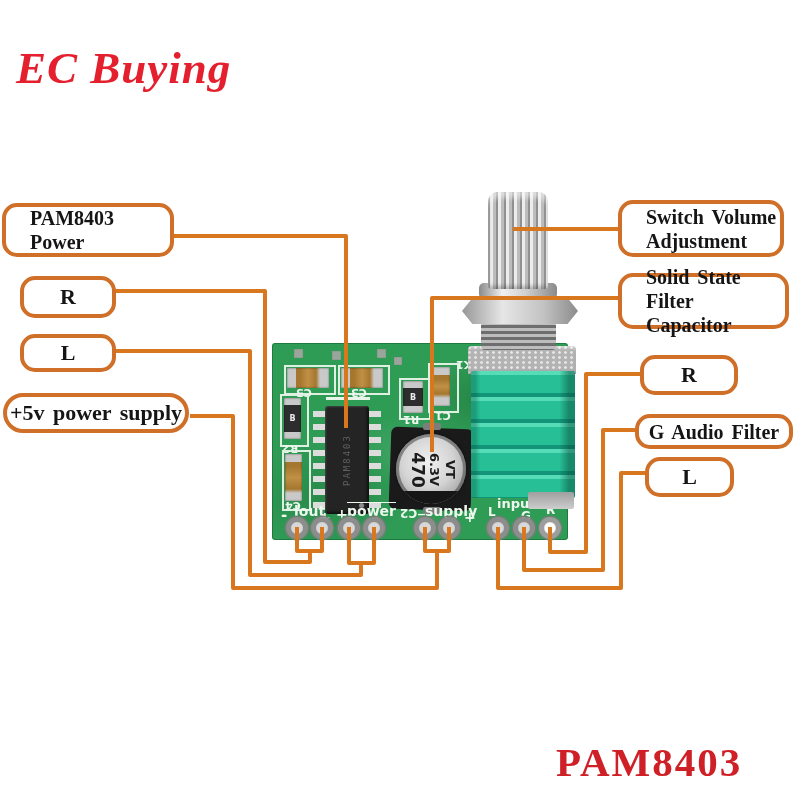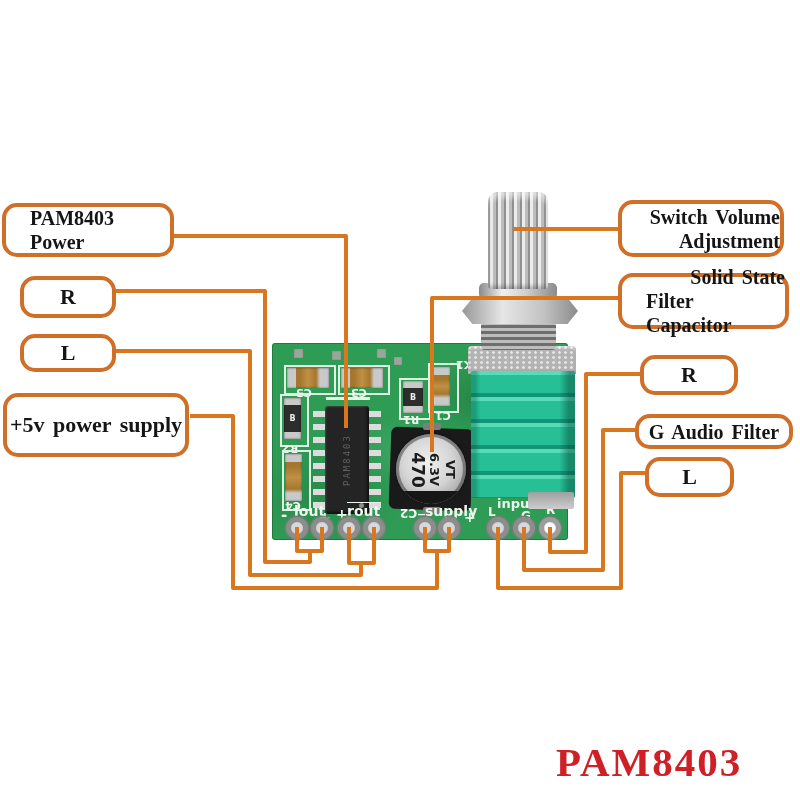--- a/index.html
+++ b/index.html
@@ -9,25 +9,25 @@
 
   
   #logo{left:16px;top:42px;font-size:45px;font-weight:bold;font-style:italic;
         color:#e5202e;letter-spacing:1px;}
   #product-name{left:556px;top:738px;font-size:41px;font-weight:bold;color:#d02027;letter-spacing:2px;}
 
   
   .lbl{position:absolute;box-sizing:border-box;background:#fff;border:4px solid #cf6f28;
        border-radius:15px;display:flex;flex-direction:column;justify-content:center;
        align-items:center;font-weight:bold;color:#151515;word-spacing:3px;line-height:1.2;}
-  .lbl.left-align{align-items:flex-end;padding-left:24px;}
+  .lbl.left-align{align-items:flex-start;padding-left:24px;}
   #lbl-chip   {left:2px;  top:203px;width:172px;height:54px;font-size:20px;}
   #lbl-out-r  {left:20px; top:276px;width:96px; height:42px;font-size:22px;}
   #lbl-out-l  {left:20px; top:334px;width:96px; height:38px;font-size:22px;}
-  #lbl-power  {left:3px;  top:393px;width:186px;height:64px;font-size:22px;}
+  #lbl-power  {left:3px;  top:393px;width:186px;height:40px;font-size:22px;border-radius:23px;}
   #lbl-volume {left:618px;top:200px;width:166px;height:57px;font-size:20px;}
   #lbl-filter {left:618px;top:273px;width:171px;height:56px;font-size:20px;}
   #lbl-in-r   {left:640px;top:355px;width:98px; height:40px;font-size:22px;}
   #lbl-in-g   {left:635px;top:414px;width:158px;height:35px;font-size:20px;}
   #lbl-in-l   {left:645px;top:457px;width:89px; height:40px;font-size:22px;}
 
   
   #board{left:272px;top:343px;width:296px;height:197px;border-radius:3px;
     background:
       radial-gradient(90px 60px at 72% 28%, rgba(0,45,12,.22), transparent 70%),
@@ -88,20 +88,21 @@
       background:linear-gradient(180deg,#9f9f9f,#cdcdcd);}
 
   
   #lines{left:0;top:0;width:800px;height:800px;pointer-events:none;}
 </style>
 </head>
 <body>
 
 <div id="stage">
 
+  <div class="abs" id="logo">EC Buying</div>
 
   <div class="abs" id="board">
     <div class="via" style="left:22px;top:6px"></div>
     <div class="via" style="left:60px;top:8px"></div>
     <div class="via" style="left:105px;top:6px"></div>
     <div class="via" style="left:122px;top:14px;width:8px;height:8px"></div>
 
     <div class="silkbox" style="left:12px;top:22px;width:48px;height:26px"></div>
     <div class="cap-h" style="left:15px;top:25px;width:42px;height:20px"></div>
     <div class="ss rot180" style="left:24px;top:43px;font-size:11px">C5</div>
@@ -147,21 +148,21 @@
       <div id="cap-stripe"></div>
       <span class="capline" style="left:2px;top:26px;width:40px;font-size:17px">470</span>
       <span class="capline" style="left:18px;top:28px;width:40px;font-size:13px">6.3V</span>
       <span class="capline" style="left:34px;top:28px;width:40px;font-size:13px">VT</span>
     </div>
 
     <div class="ss" style="left:9px;top:163px;font-size:15px">-</div>
     <div class="ss" style="left:22px;top:160px;font-size:14px">lout</div>
     <div class="ss" style="left:47px;top:166px;font-size:14px">+</div>
     <div class="ss" style="left:64px;top:163px;font-size:14px">+</div>
-    <div class="ss" style="left:75px;top:160px;font-size:14px;text-decoration:overline">rout</div>
+    <div class="ss" style="left:75px;top:160px;font-size:14px;text-decoration:overline">power</div>
     <div class="ss" style="left:102px;top:166px;font-size:15px">-</div>
     <div class="ss rot180" style="left:128px;top:163px;font-size:12px">C2</div>
     <div class="ss" style="left:146px;top:156px;font-size:14px">_</div>
     <div class="ss" style="left:153px;top:160px;font-size:14px">supply</div>
     <div class="ss" style="left:192px;top:166px;font-size:14px">+</div>
     <div class="ss" style="left:225px;top:153px;font-size:13px">input</div>
     <div class="ss" style="left:216px;top:162px;font-size:12px">L</div>
     <div class="ss" style="left:249px;top:166px;font-size:12px">G</div>
     <div class="ss" style="left:274px;top:160px;font-size:12px">R</div>
 

